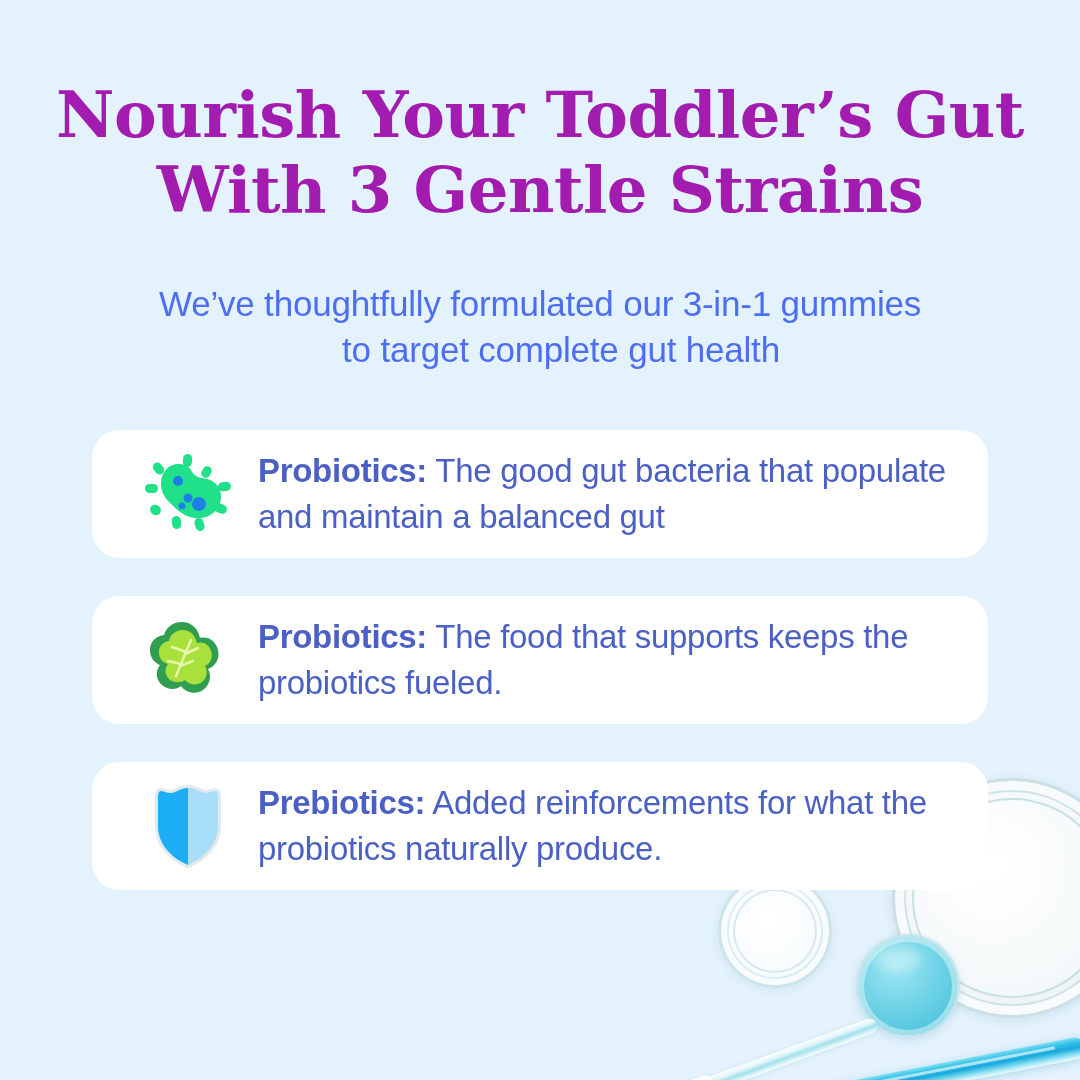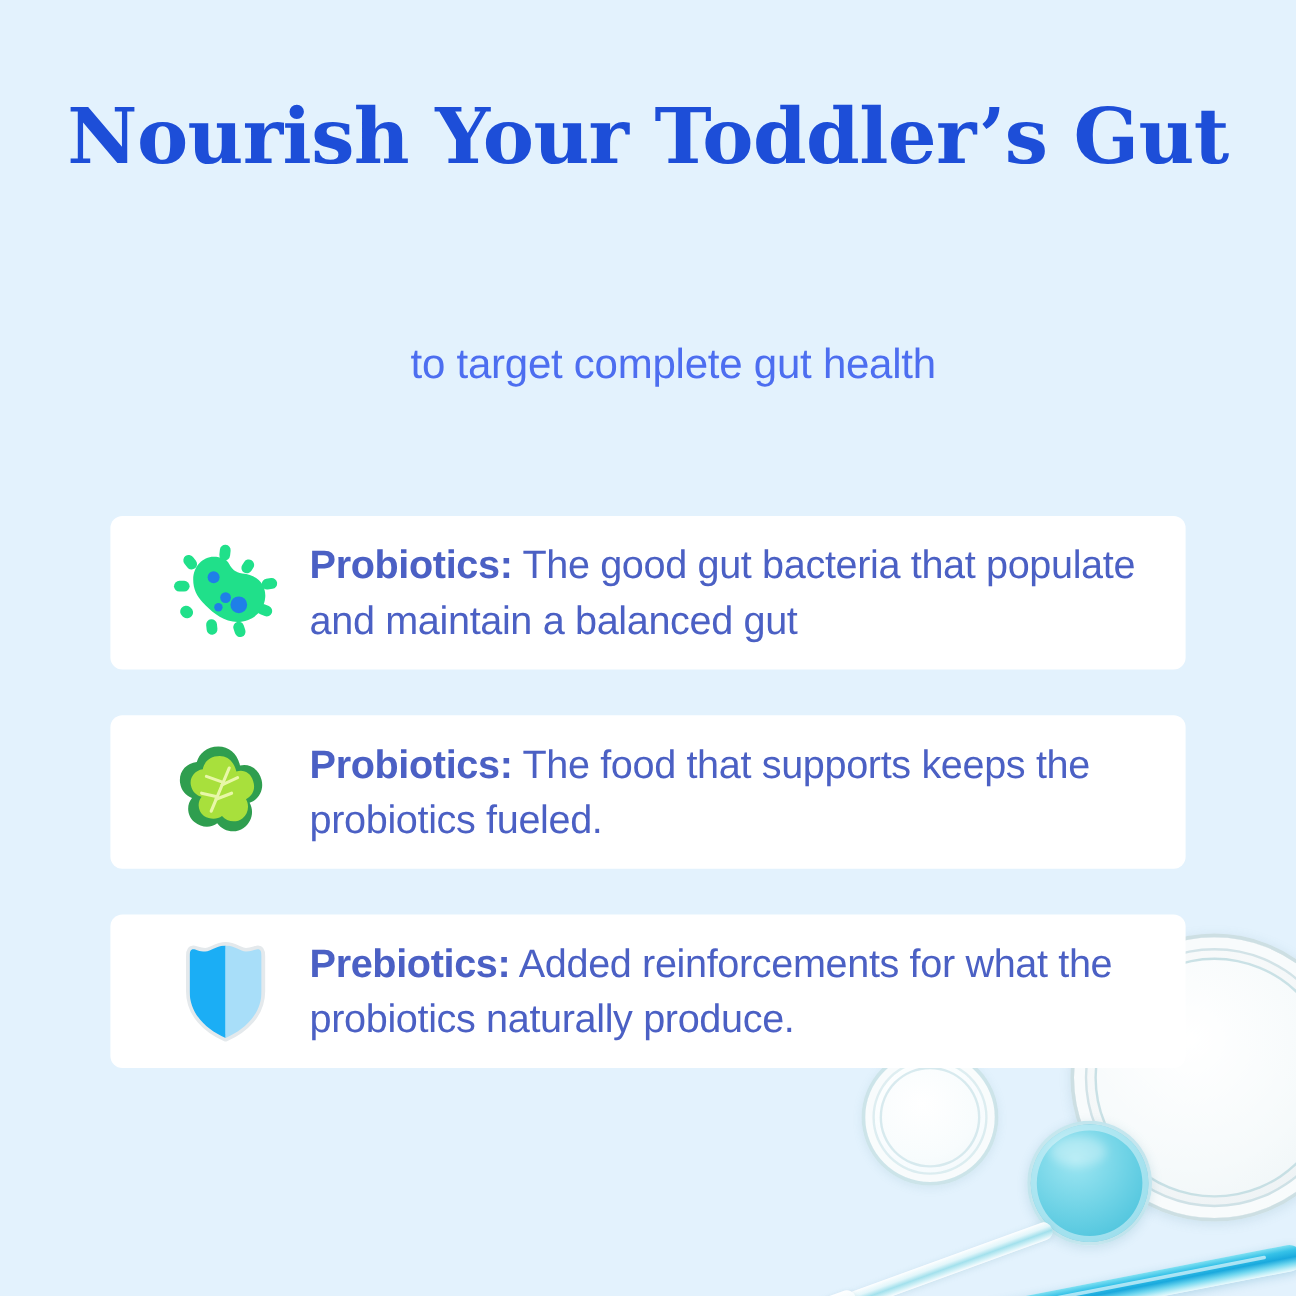--- a/index.html
+++ b/index.html
@@ -28,21 +28,21 @@
   
   .headline {
     position:absolute;
     top:78px; left:0; right:0;
     text-align:center;
     font-family:"DejaVu Serif", "Liberation Serif", serif;
     font-weight:700;
     font-size:64px;
     line-height:1.17;
     letter-spacing:-0.5px;
-    color:#1d4ed8;
+    color:#a21caf;
   }
   .headline .l2 { display:block; }
 
   
   .subhead {
     position:absolute;
     top:281px; left:0; right:0;
     text-align:center;
     font-size:35px;
     line-height:1.32;
@@ -61,21 +61,21 @@
     display:flex;
     flex-direction:column;
     gap:38px;
     z-index:3;
   }
 
   .card {
     position:relative;
     height:128px;
     background:#ffffff;
-    border-radius:10px;
+    border-radius:27px;
     display:flex;
     align-items:center;
     padding-left:48px;
     padding-right:28px;
   }
 
   .card-icon {
     flex:0 0 96px;
     width:96px;
     height:96px;
@@ -223,23 +223,25 @@
 <div class="photo-layer">
   <div class="dish dish-large"></div>
   <div class="dish dish-clear"></div>
   <div class="dish dish-blue"></div>
   <div class="pipette pipette-1"></div>
   <div class="tube-blue"></div>
 </div>
 
 <h1 class="headline">
   <span class="l1">Nourish Your Toddler’s Gut</span>
+  <span class="l2">With 3 Gentle Strains</span>
 </h1>
 
 <p class="subhead">
+  <span class="l1">We’ve thoughtfully formulated our 3-in-1 gummies</span>
   <span class="l2">to target complete gut health</span>
 </p>
 
 <div class="cards">
 
   <div class="card">
     <div class="card-icon">
       <svg width="92" height="92" viewBox="0 0 92 92" aria-hidden="true">
         <g fill="#20e08a">
           <rect x="12" y="14" width="9" height="13" rx="4.5" transform="rotate(-38 16.5 20.5)"></rect>

